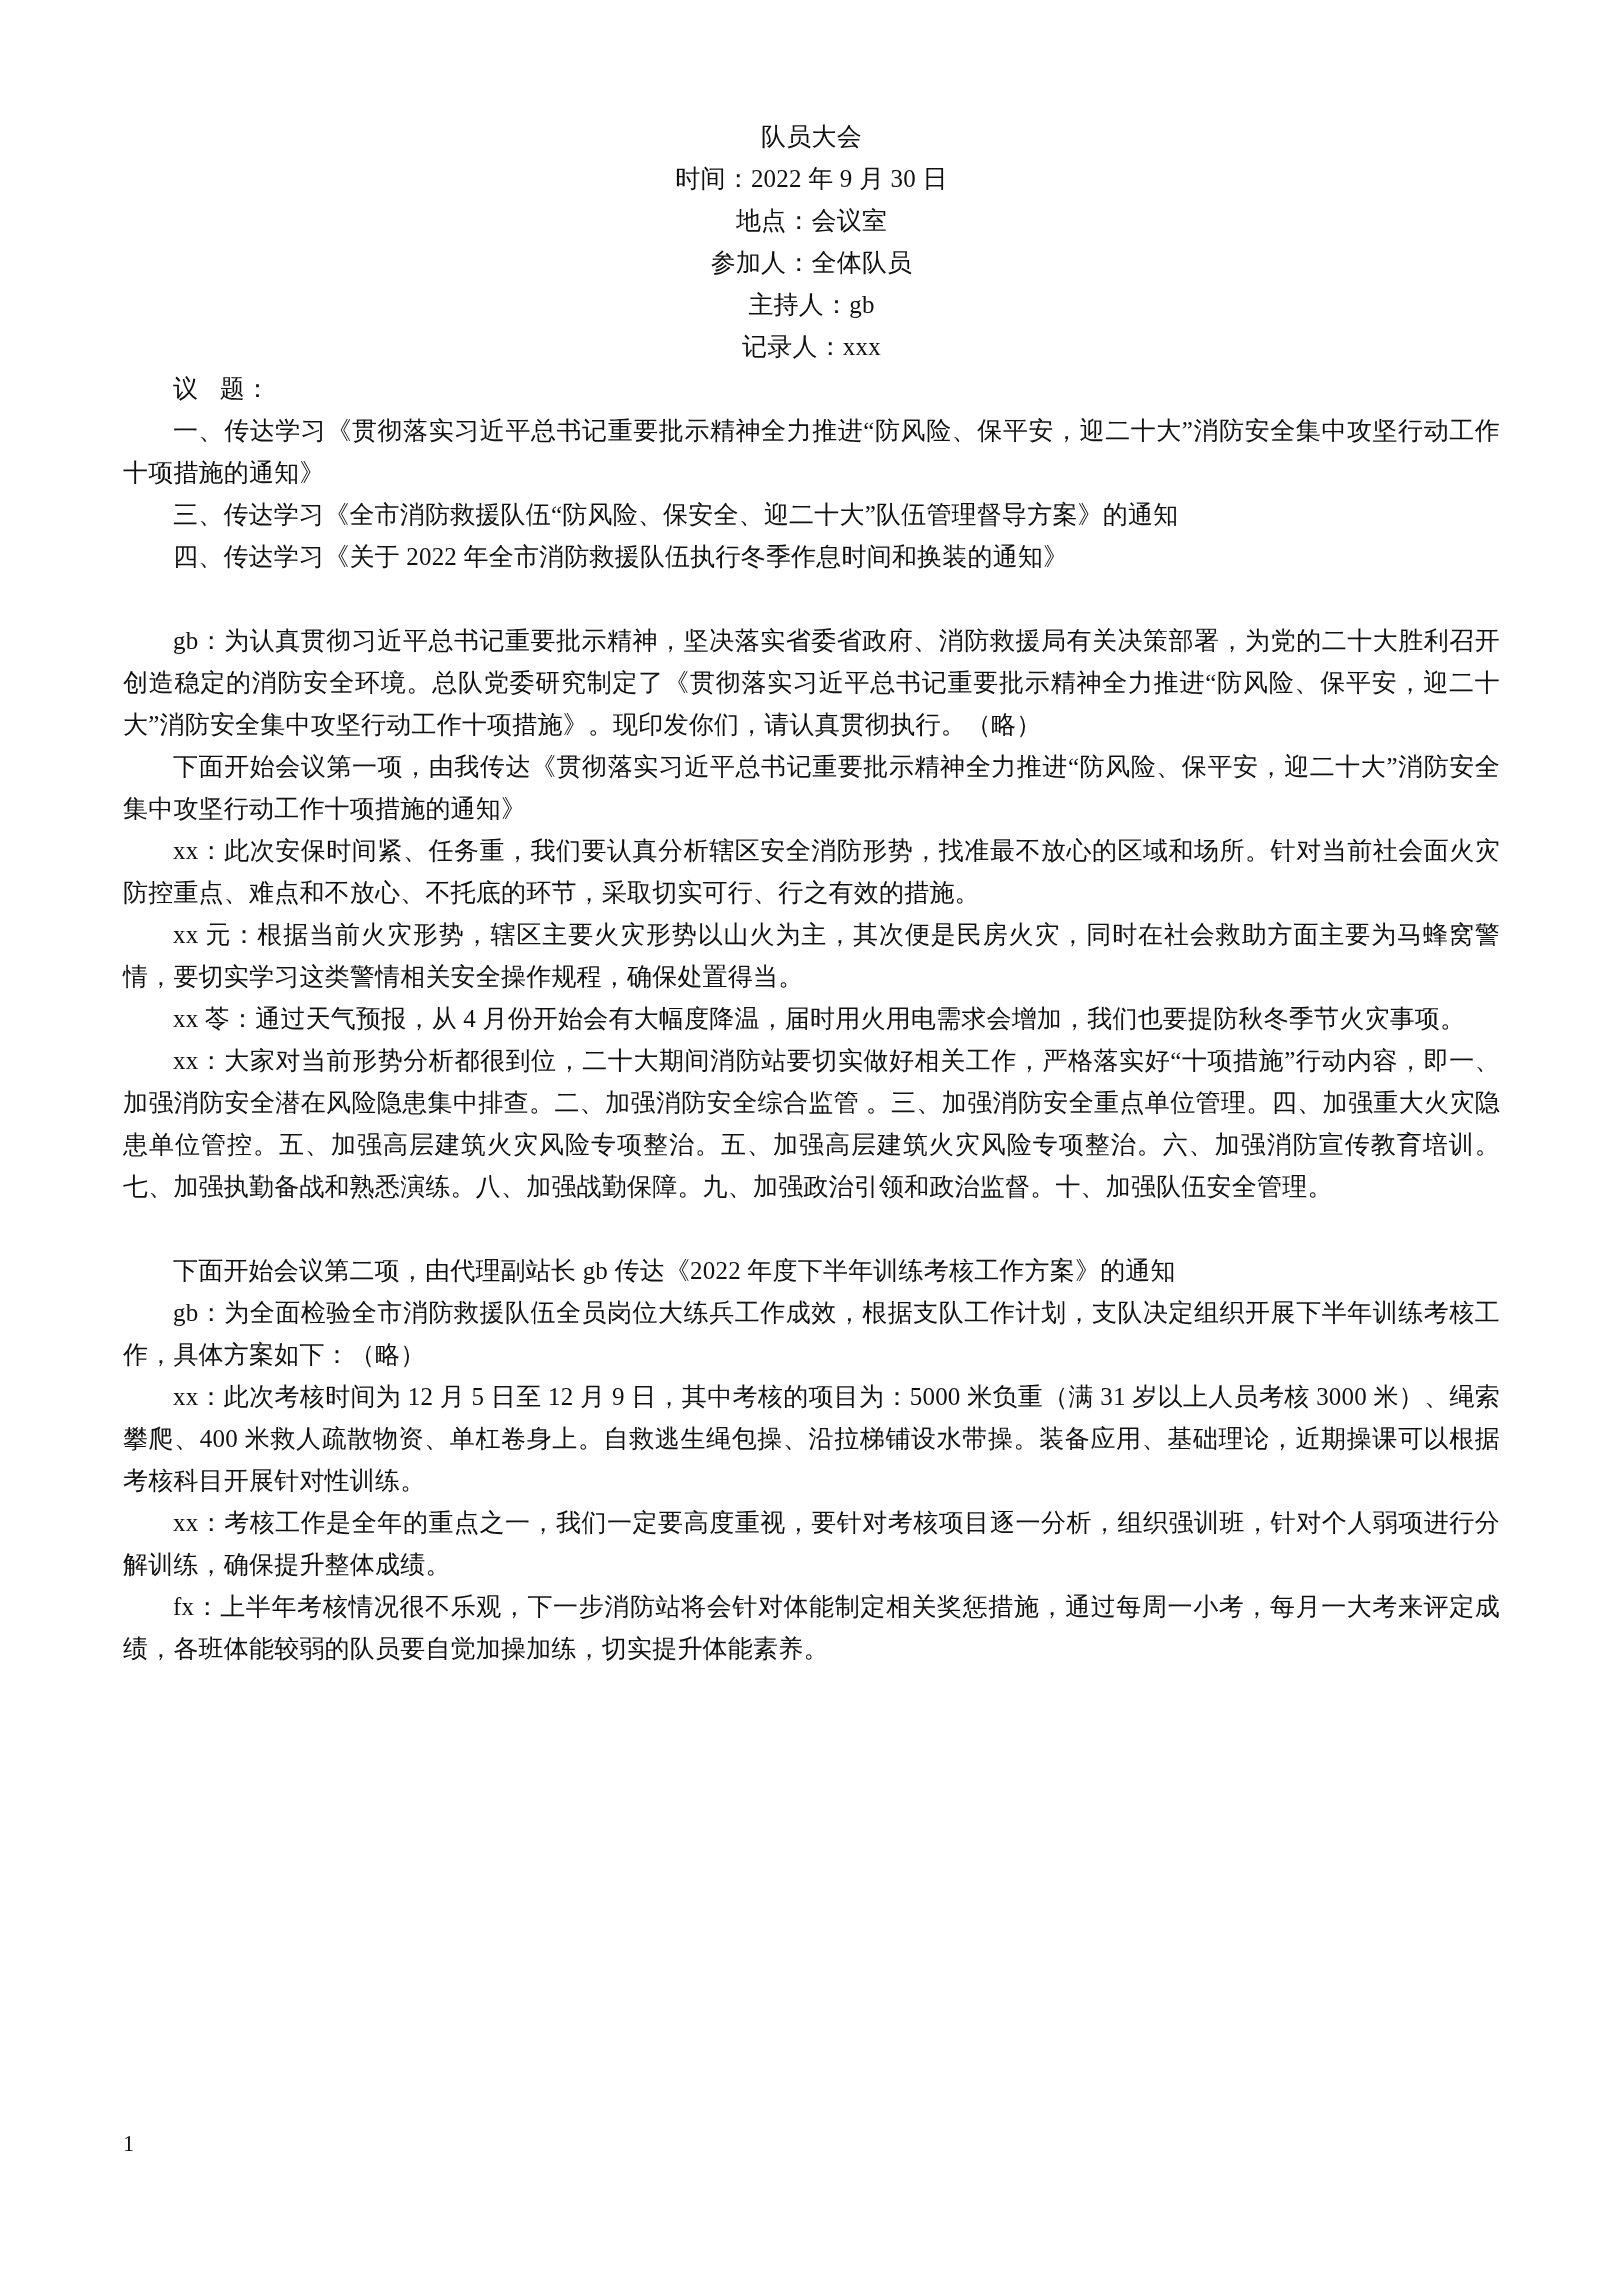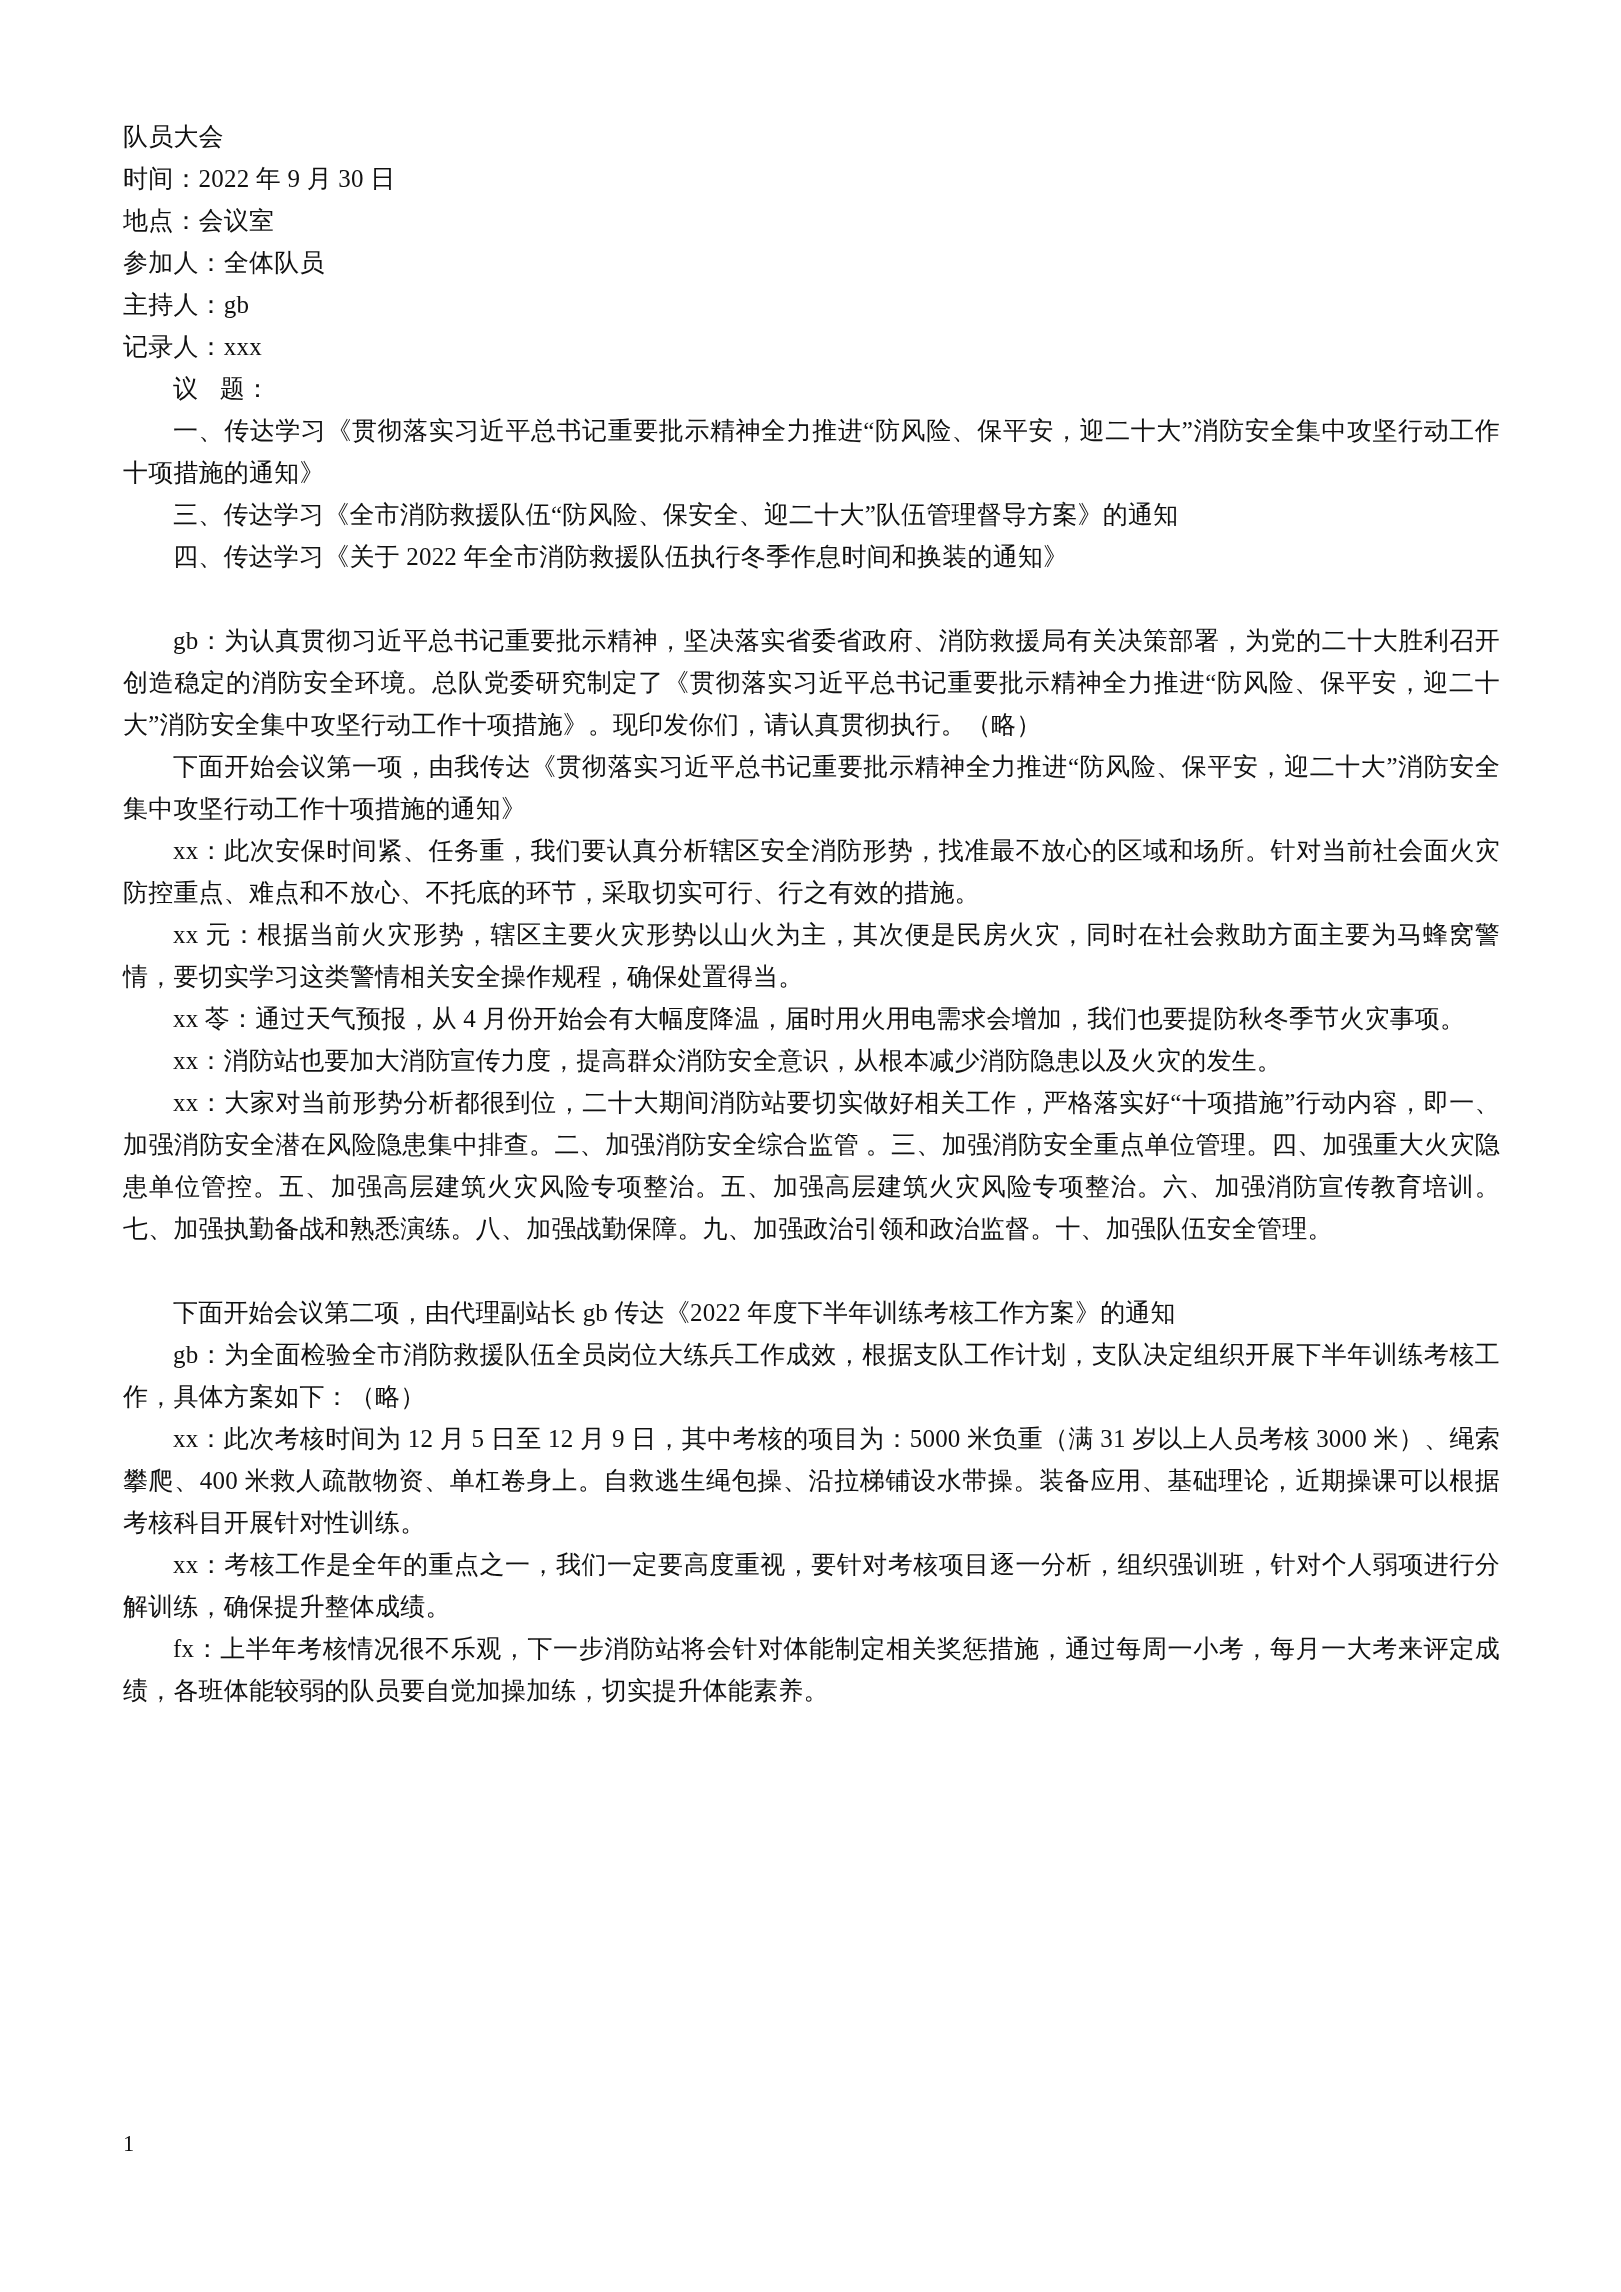--- a/index.html
+++ b/index.html
@@ -28,21 +28,21 @@
     font-size: 25px;
     line-height: 42px;
     letter-spacing: 0.2px;
     text-align: justify;
     text-justify: inter-character;
     margin: 0;
     word-break: break-all;
     color: #111111;
   }
   .meta-block .line {
-    text-align: left;
+    text-align: center;
   }
   .para {
     text-indent: 50px;
   }
   
   .agenda-head {
     text-indent: 50px;
   }
   .agenda-head .gap {
     display: inline-block;
@@ -83,21 +83,20 @@
     <div class="para">三、传达学习《全市消防救援队伍“防风险、保安全、迎二十大”队伍管理督导方案》的通知</div>
     <div class="para">四、传达学习《关于 2022 年全市消防救援队伍执行冬季作息时间和换装的通知》</div>
 
     <div class="spacer-line"></div>
 
     <div class="para">gb：为认真贯彻习近平总书记重要批示精神，坚决落实省委省政府、消防救援局有关决策部署，为党的二十大胜利召开创造稳定的消防安全环境。总队党委研究制定了《贯彻落实习近平总书记重要批示精神全力推进“防风险、保平安，迎二十大”消防安全集中攻坚行动工作十项措施》。现印发你们，请认真贯彻执行。（略）</div>
     <div class="para">下面开始会议第一项，由我传达《贯彻落实习近平总书记重要批示精神全力推进“防风险、保平安，迎二十大”消防安全集中攻坚行动工作十项措施的通知》</div>
     <div class="para">xx：此次安保时间紧、任务重，我们要认真分析辖区安全消防形势，找准最不放心的区域和场所。针对当前社会面火灾防控重点、难点和不放心、不托底的环节，采取切实可行、行之有效的措施。</div>
     <div class="para">xx 元：根据当前火灾形势，辖区主要火灾形势以山火为主，其次便是民房火灾，同时在社会救助方面主要为马蜂窝警情，要切实学习这类警情相关安全操作规程，确保处置得当。</div>
     <div class="para">xx 苓：通过天气预报，从 4 月份开始会有大幅度降温，届时用火用电需求会增加，我们也要提防秋冬季节火灾事项。</div>
-    <div class="para">xx：消防站也要加大消防宣传力度，提高群众消防安全意识，从根本减少消防隐患以及火灾的发生。</div>
     <div class="para">xx：大家对当前形势分析都很到位，二十大期间消防站要切实做好相关工作，严格落实好“十项措施”行动内容，即一、加强消防安全潜在风险隐患集中排查。二、加强消防安全综合监管 。三、加强消防安全重点单位管理。四、加强重大火灾隐患单位管控。五、加强高层建筑火灾风险专项整治。五、加强高层建筑火灾风险专项整治。六、加强消防宣传教育培训。七、加强执勤备战和熟悉演练。八、加强战勤保障。九、加强政治引领和政治监督。十、加强队伍安全管理。</div>
 
     <div class="spacer-line"></div>
 
     <div class="para">下面开始会议第二项，由代理副站长 gb 传达《2022 年度下半年训练考核工作方案》的通知</div>
     <div class="para">gb：为全面检验全市消防救援队伍全员岗位大练兵工作成效，根据支队工作计划，支队决定组织开展下半年训练考核工作，具体方案如下：（略）</div>
     <div class="para">xx：此次考核时间为 12 月 5 日至 12 月 9 日，其中考核的项目为：5000 米负重（满 31 岁以上人员考核 3000 米）、绳索攀爬、400 米救人疏散物资、单杠卷身上。自救逃生绳包操、沿拉梯铺设水带操。装备应用、基础理论，近期操课可以根据考核科目开展针对性训练。</div>
     <div class="para">xx：考核工作是全年的重点之一，我们一定要高度重视，要针对考核项目逐一分析，组织强训班，针对个人弱项进行分解训练，确保提升整体成绩。</div>
     <div class="para">fx：上半年考核情况很不乐观，下一步消防站将会针对体能制定相关奖惩措施，通过每周一小考，每月一大考来评定成绩，各班体能较弱的队员要自觉加操加练，切实提升体能素养。</div>
 

